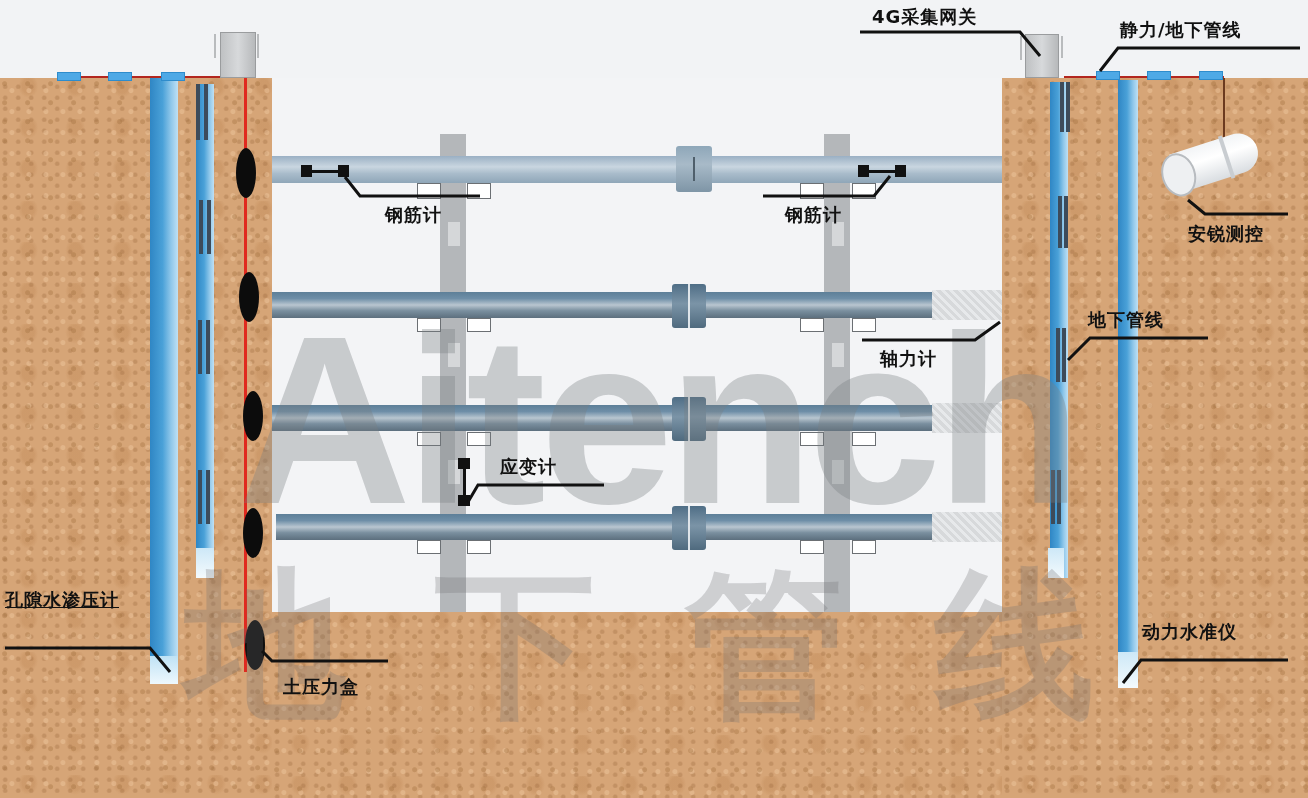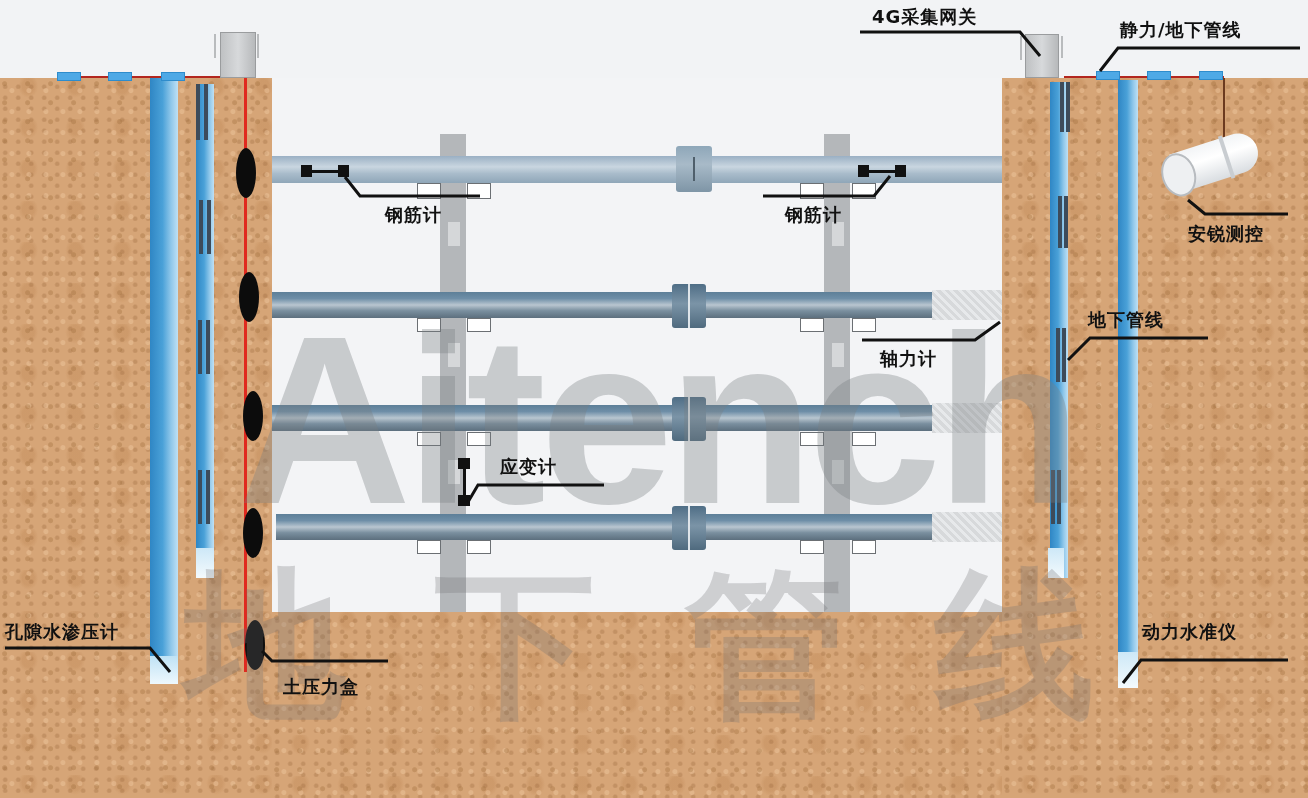--- a/index.html
+++ b/index.html
@@ -192,15 +192,15 @@
 </svg>
 
 <div class="abs lbl" style="left:872px;top:5px;">4G采集网关</div>
 <div class="abs lbl" style="left:1120px;top:18px;">静力/地下管线</div>
 <div class="abs lbl" style="left:385px;top:203px;">钢筋计</div>
 <div class="abs lbl" style="left:785px;top:203px;">钢筋计</div>
 <div class="abs lbl" style="left:1188px;top:222px;">安锐测控</div>
 <div class="abs lbl" style="left:880px;top:347px;">轴力计</div>
 <div class="abs lbl" style="left:1088px;top:308px;">地下管线</div>
 <div class="abs lbl" style="left:500px;top:455px;">应变计</div>
-<div class="abs lbl" style="left:5px;top:620px;">孔隙水渗压计</div>
+<div class="abs lbl" style="left:5px;top:588px;text-decoration:underline;">孔隙水渗压计</div>
 <div class="abs lbl" style="left:283px;top:675px;">土压力盒</div>
 <div class="abs lbl" style="left:1142px;top:620px;">动力水准仪</div>
 
 </body></html>

